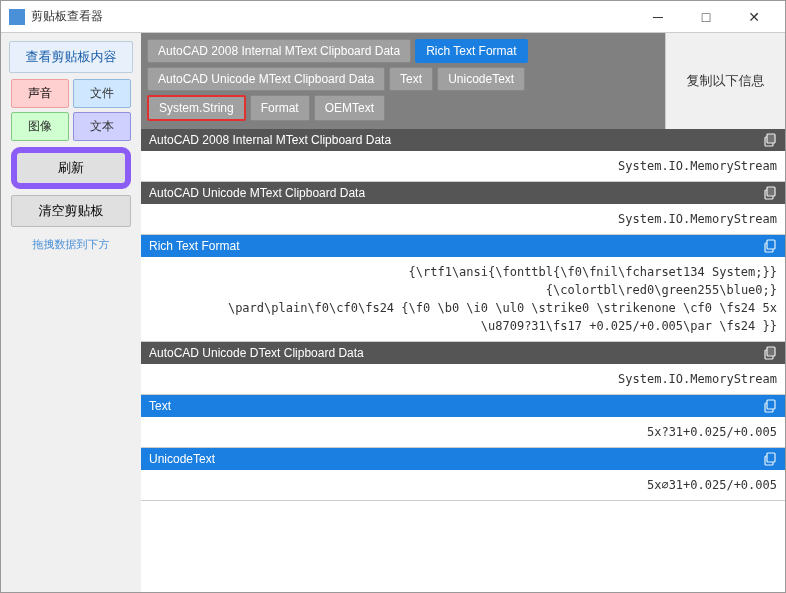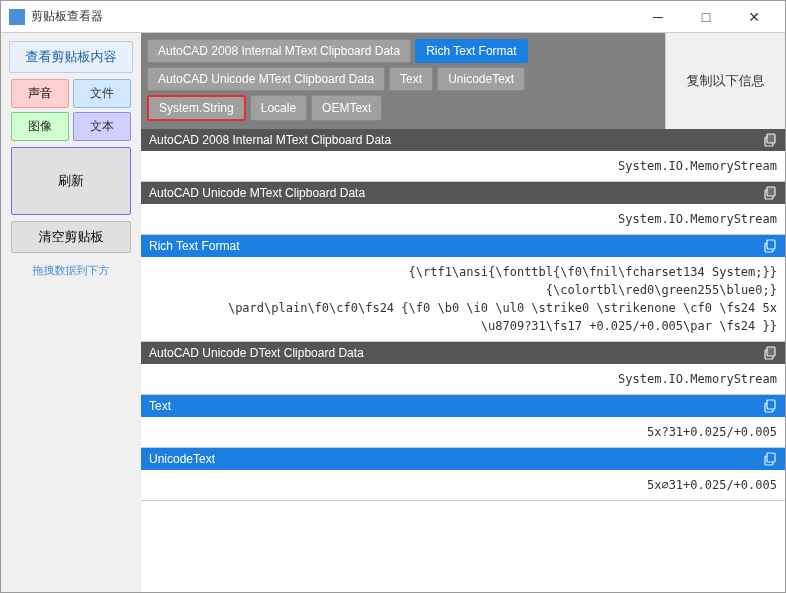--- a/index.html
+++ b/index.html
@@ -103,27 +103,27 @@
       border-radius: 2px;
     }
 
     .btn-sound { background: #ffd0d0; color: #000000; border-color: #f0a0a0; }
     .btn-file  { background: #d0e8ff; color: #333; border-color: #90b8e0; }
     .btn-image { background: #d0ffd0; color: #333; border-color: #80cc80; }
     .btn-text  { background: #d0d0ff; color: #333; border-color: #9090e0; }
 
     .sidebar-refresh-btn {
       width: 120px;
-      padding: 24px 4px;
+      padding: 6px 4px;
       background: #e0e0e0;
-      border: 1px solid #8b5cf6;
+      border: 6px solid #8b5cf6;
       text-align: center;
       cursor: pointer;
       font-size: 13px;
-      border-radius: 2px;
+      border-radius: 9px;
     }
 
     .sidebar-clear-btn {
       width: 120px;
       padding: 6px 4px;
       background: #e0e0e0;
       border: 1px solid #bbb;
       text-align: center;
       cursor: pointer;
       font-size: 13px;
@@ -294,21 +294,21 @@
           </div>
 
           <div class="format-row">
             <button class="format-btn">AutoCAD Unicode MText Clipboard Data</button>
             <button class="format-btn">Text</button>
             <button class="format-btn">UnicodeText</button>
           </div>
 
           <div class="format-row">
             <button class="format-btn active-red-border">System.String</button>
-            <button class="format-btn">Locale</button>
+            <button class="format-btn">Format</button>
             <button class="format-btn">OEMText</button>
           </div>
         </div>
         <div class="copy-info">复制以下信息</div>
       </div>
 
       <div class="content-list">
 
         <div class="content-section">
           <div class="section-header gray">

